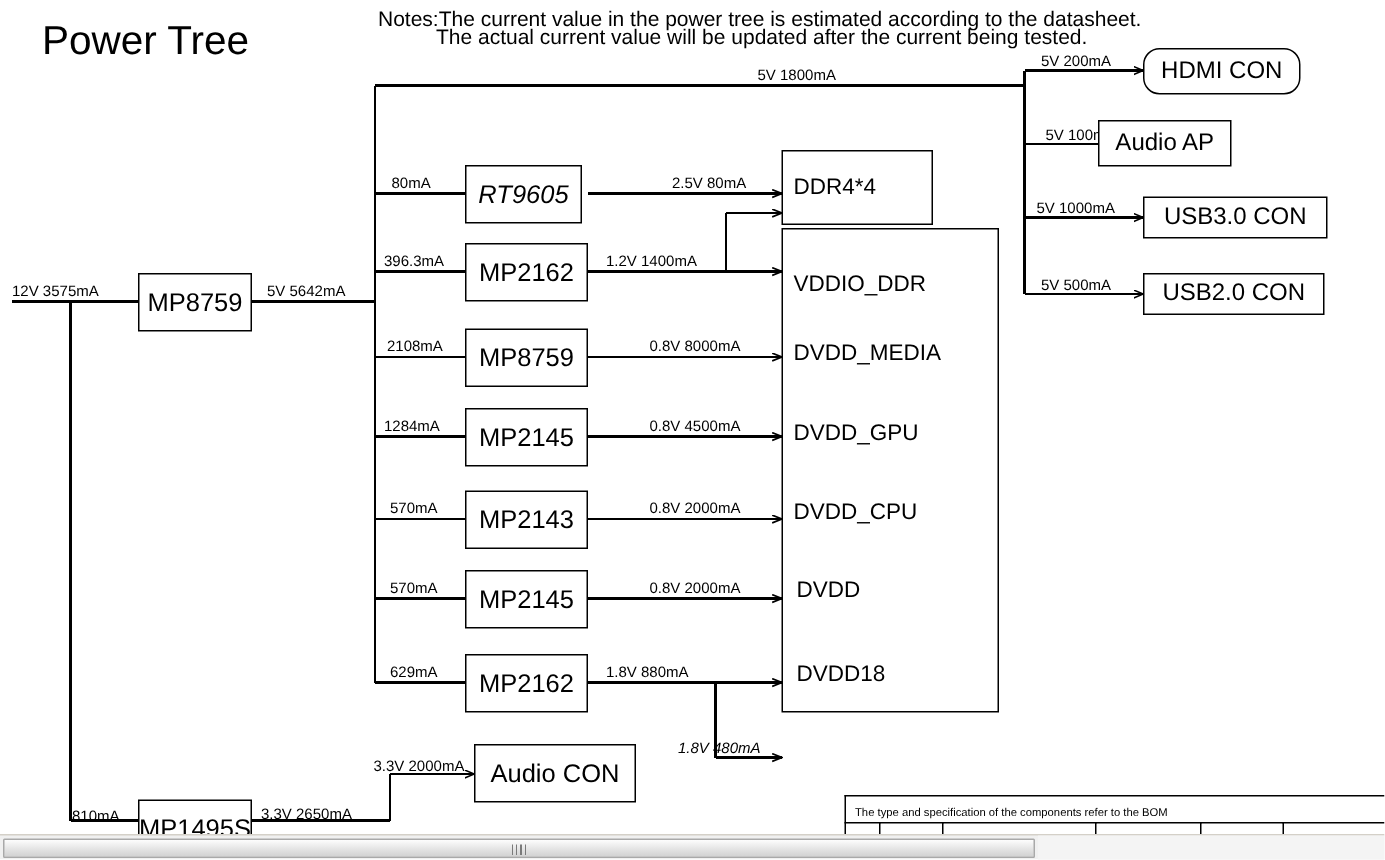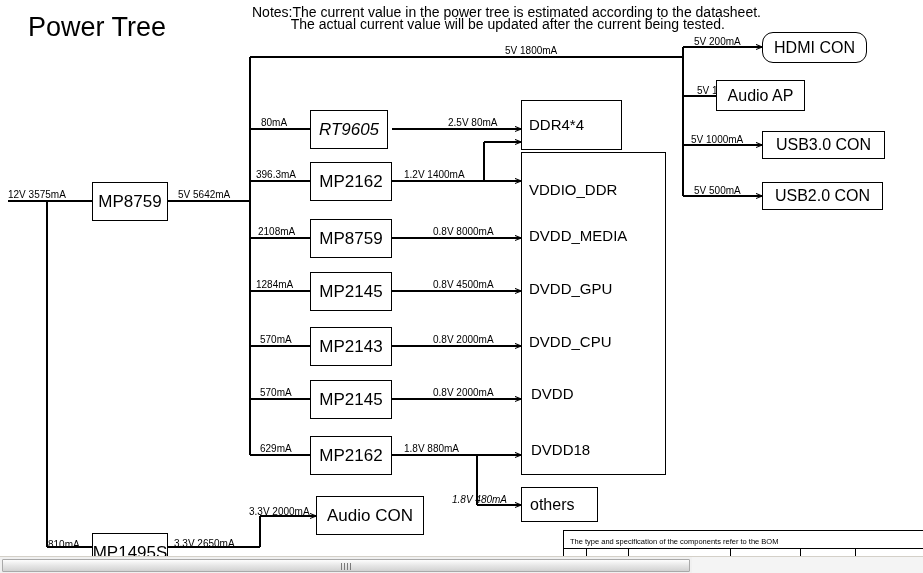--- a/index.html
+++ b/index.html
@@ -188,28 +188,25 @@
   <div class="rail-label" style="left:529px;top:117px;">DDR4*4</div>
 
   <div class="rail-box" style="left:521px;top:152px;width:145px;height:323px;"></div>
   <div class="rail-label" style="left:529px;top:182px;">VDDIO_DDR</div>
   <div class="rail-label" style="left:529px;top:228px;">DVDD_MEDIA</div>
   <div class="rail-label" style="left:529px;top:281px;">DVDD_GPU</div>
   <div class="rail-label" style="left:529px;top:334px;">DVDD_CPU</div>
   <div class="rail-label" style="left:531px;top:386px;">DVDD</div>
   <div class="rail-label" style="left:531px;top:442px;">DVDD18</div>
 
-  <div class="box small" style="left:521px;top:487px;width:77px;height:35px;justify-content:flex-start;padding-left:8px;">
-    <span>others</span>
-  </div>
 
   <div class="box small" style="left:762px;top:32px;width:105px;height:31px;border-radius:11px;">
     <span>HDMI CON</span>
   </div>
-  <div class="box small" style="left:716px;top:80px;width:89px;height:31px;">
+  <div class="box small" style="left:732px;top:80px;width:89px;height:31px;">
     <span>Audio AP</span>
   </div>
   <div class="box small" style="left:762px;top:131px;width:123px;height:28px;">
     <span>USB3.0 CON</span>
   </div>
   <div class="box small" style="left:762px;top:182px;width:121px;height:28px;">
     <span>USB2.0 CON</span>
   </div>
 
   <div class="box" style="left:92px;top:533px;width:76px;height:39px;">

